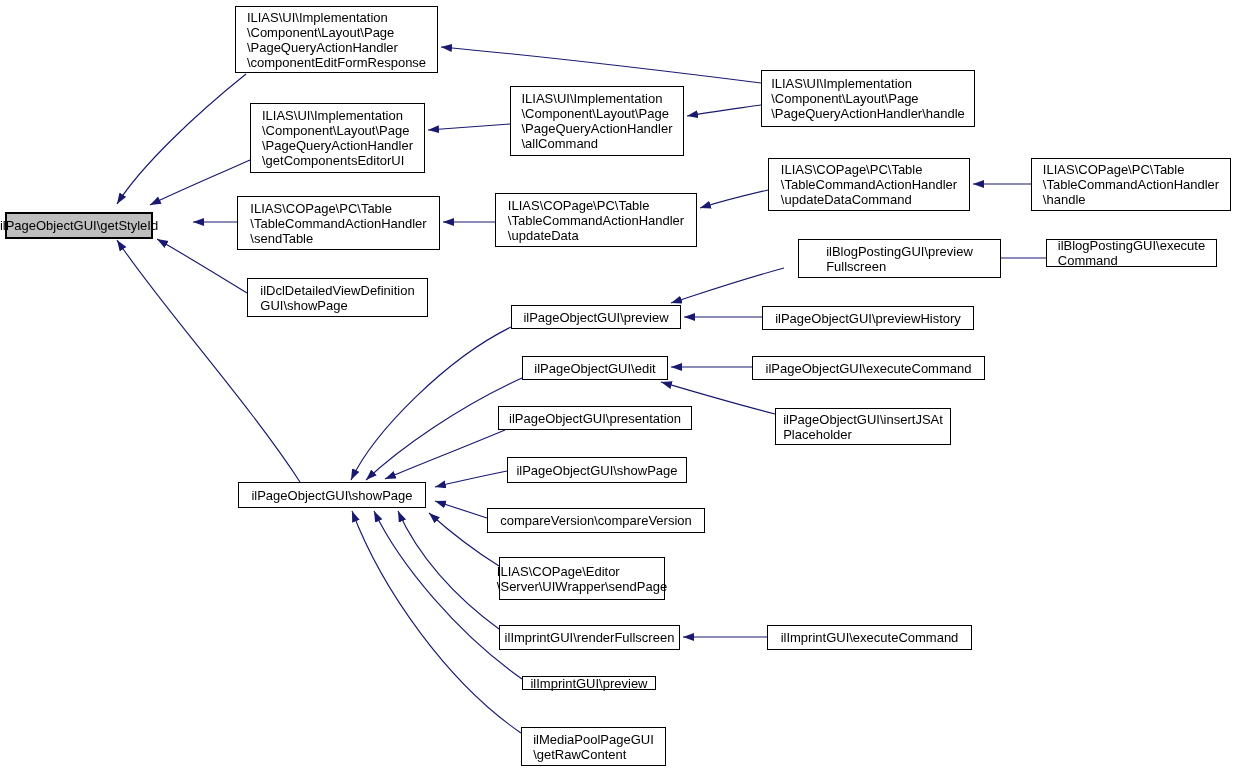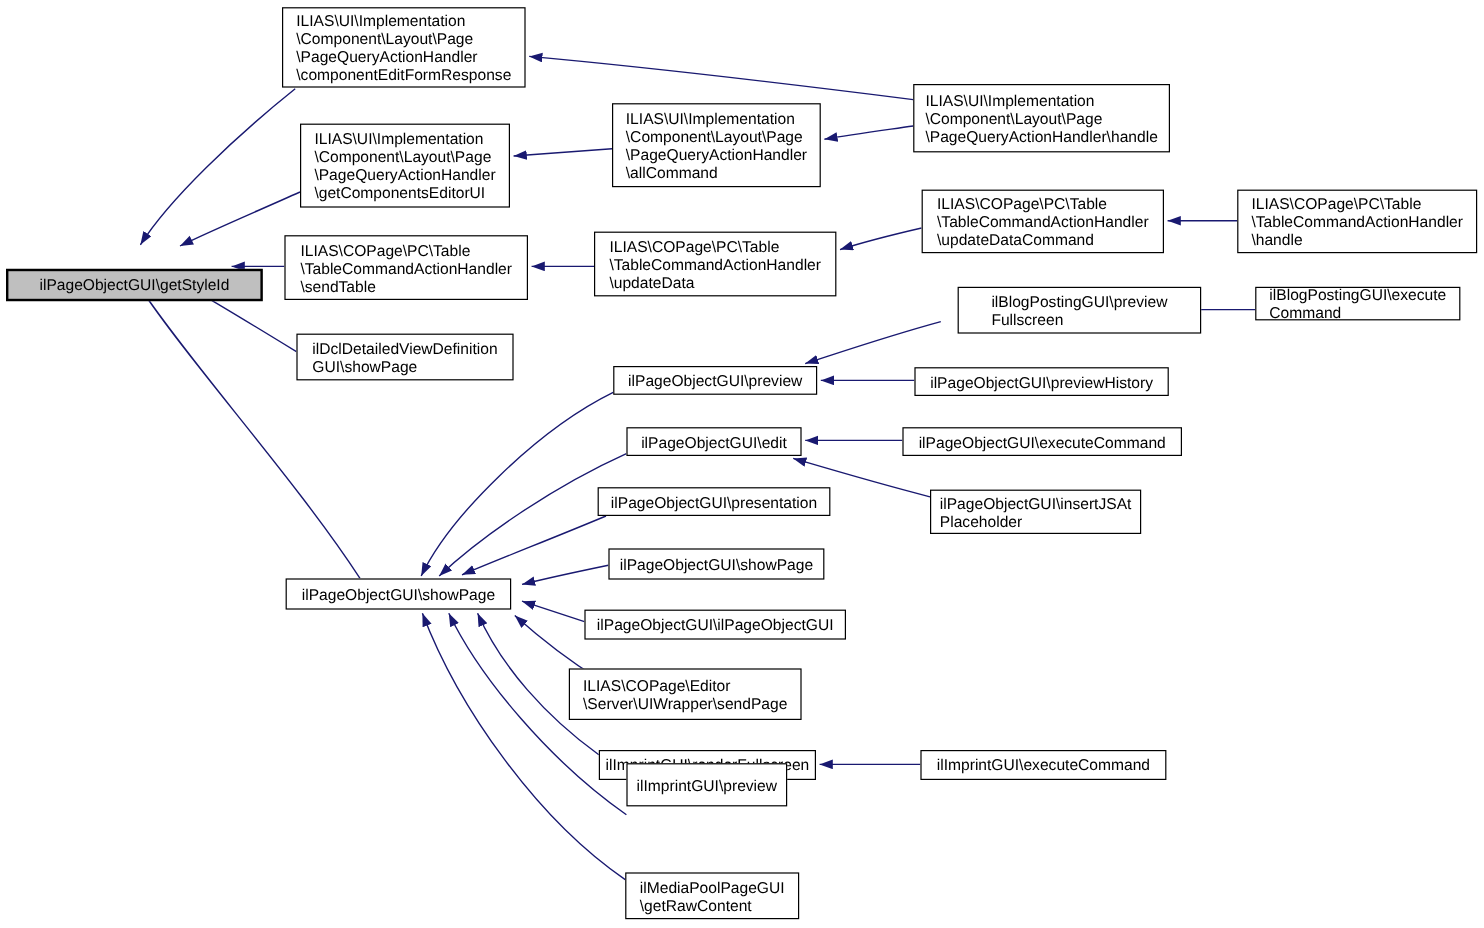--- a/index.html
+++ b/index.html
@@ -77,21 +77,21 @@
       <path d="M775,414 C732,403 695,392 661,382" class="edge" marker-end="url(#arrowhead)"></path>
       <path d="M767,637 L683,637" class="edge" marker-end="url(#arrowhead)"></path>
       <path d="M761,83 C650,69 540,56 441,47" class="edge" marker-end="url(#arrowhead)"></path>
       <path d="M761,105 C733,109 710,112 687,116" class="edge" marker-end="url(#arrowhead)"></path>
       <path d="M510,124 C482,126 455,128 428,130" class="edge" marker-end="url(#arrowhead)"></path>
       <path d="M495,222 L443,222" class="edge" marker-end="url(#arrowhead)"></path>
       <path d="M768,190 C742,196 722,201 700,208" class="edge" marker-end="url(#arrowhead)"></path>
       <path d="M1031,184 L973,184" class="edge" marker-end="url(#arrowhead)"></path>
     </svg>
 
-  <div class="node highlight" style="left:5px;top:224px;width:214px;height:27px">ilPageObjectGUI\getStyleId</div>
+  <div class="node highlight" style="left:5px;top:212px;width:148px;height:27px">ilPageObjectGUI\getStyleId</div>
 
   <div class="node" style="left:235px;top:6px;width:203px;height:67px">ILIAS\UI\Implementation
 \Component\Layout\Page
 \PageQueryActionHandler
 \componentEditFormResponse</div>
 
   <div class="node" style="left:250px;top:103px;width:175px;height:70px">ILIAS\UI\Implementation
 \Component\Layout\Page
 \PageQueryActionHandler
 \getComponentsEditorUI</div>
@@ -115,28 +115,28 @@
 \updateData</div>
 
   <div class="node" style="left:511px;top:305px;width:170px;height:24px">ilPageObjectGUI\preview</div>
 
   <div class="node" style="left:522px;top:356px;width:146px;height:24px">ilPageObjectGUI\edit</div>
 
   <div class="node" style="left:498px;top:406px;width:194px;height:24px">ilPageObjectGUI\presentation</div>
 
   <div class="node" style="left:507px;top:457px;width:180px;height:26px">ilPageObjectGUI\showPage</div>
 
-  <div class="node" style="left:487px;top:508px;width:218px;height:25px">ilPageObjectGUI\ilPageObjectGUI</div>
+  <div class="node" style="left:487px;top:508px;width:218px;height:25px">compareVersion\compareVersion</div>
 
-  <div class="node" style="left:474px;top:557px;width:194px;height:43px">ILIAS\COPage\Editor
+  <div class="node" style="left:499px;top:557px;width:166px;height:43px">ILIAS\COPage\Editor
 \Server\UIWrapper\sendPage</div>
 
   <div class="node" style="left:499px;top:625px;width:181px;height:25px">ilImprintGUI\renderFullscreen</div>
 
-  <div class="node" style="left:522px;top:636px;width:134px;height:36px">ilImprintGUI\preview</div>
+  <div class="node" style="left:522px;top:676px;width:134px;height:14px">ilImprintGUI\preview</div>
 
   <div class="node" style="left:521px;top:727px;width:145px;height:39px">ilMediaPoolPageGUI
 \getRawContent</div>
 
   <div class="node" style="left:761px;top:70px;width:214px;height:57px">ILIAS\UI\Implementation
 \Component\Layout\Page
 \PageQueryActionHandler\handle</div>
 
   <div class="node" style="left:768px;top:158px;width:202px;height:53px">ILIAS\COPage\PC\Table
 \TableCommandActionHandler

